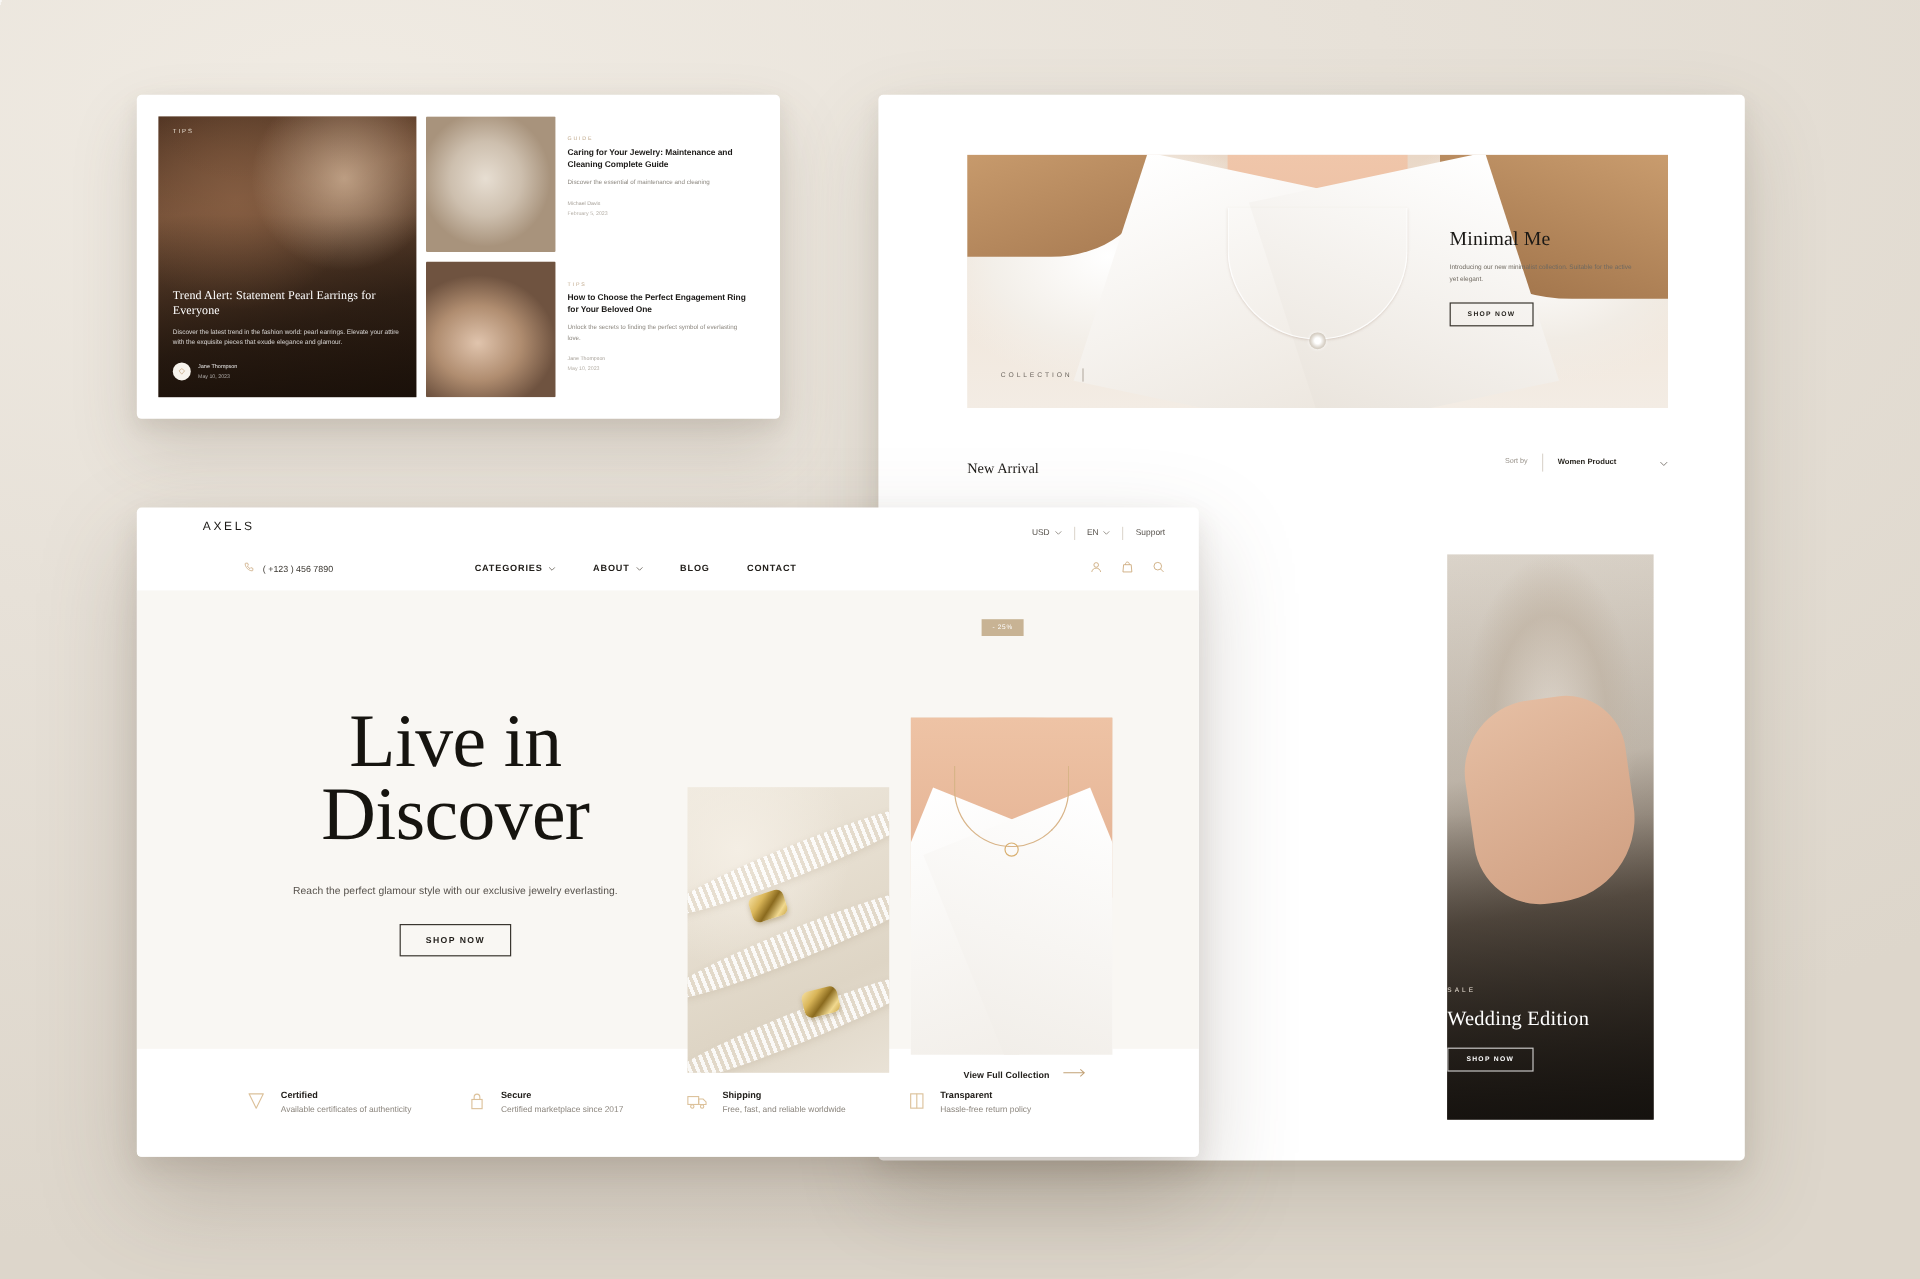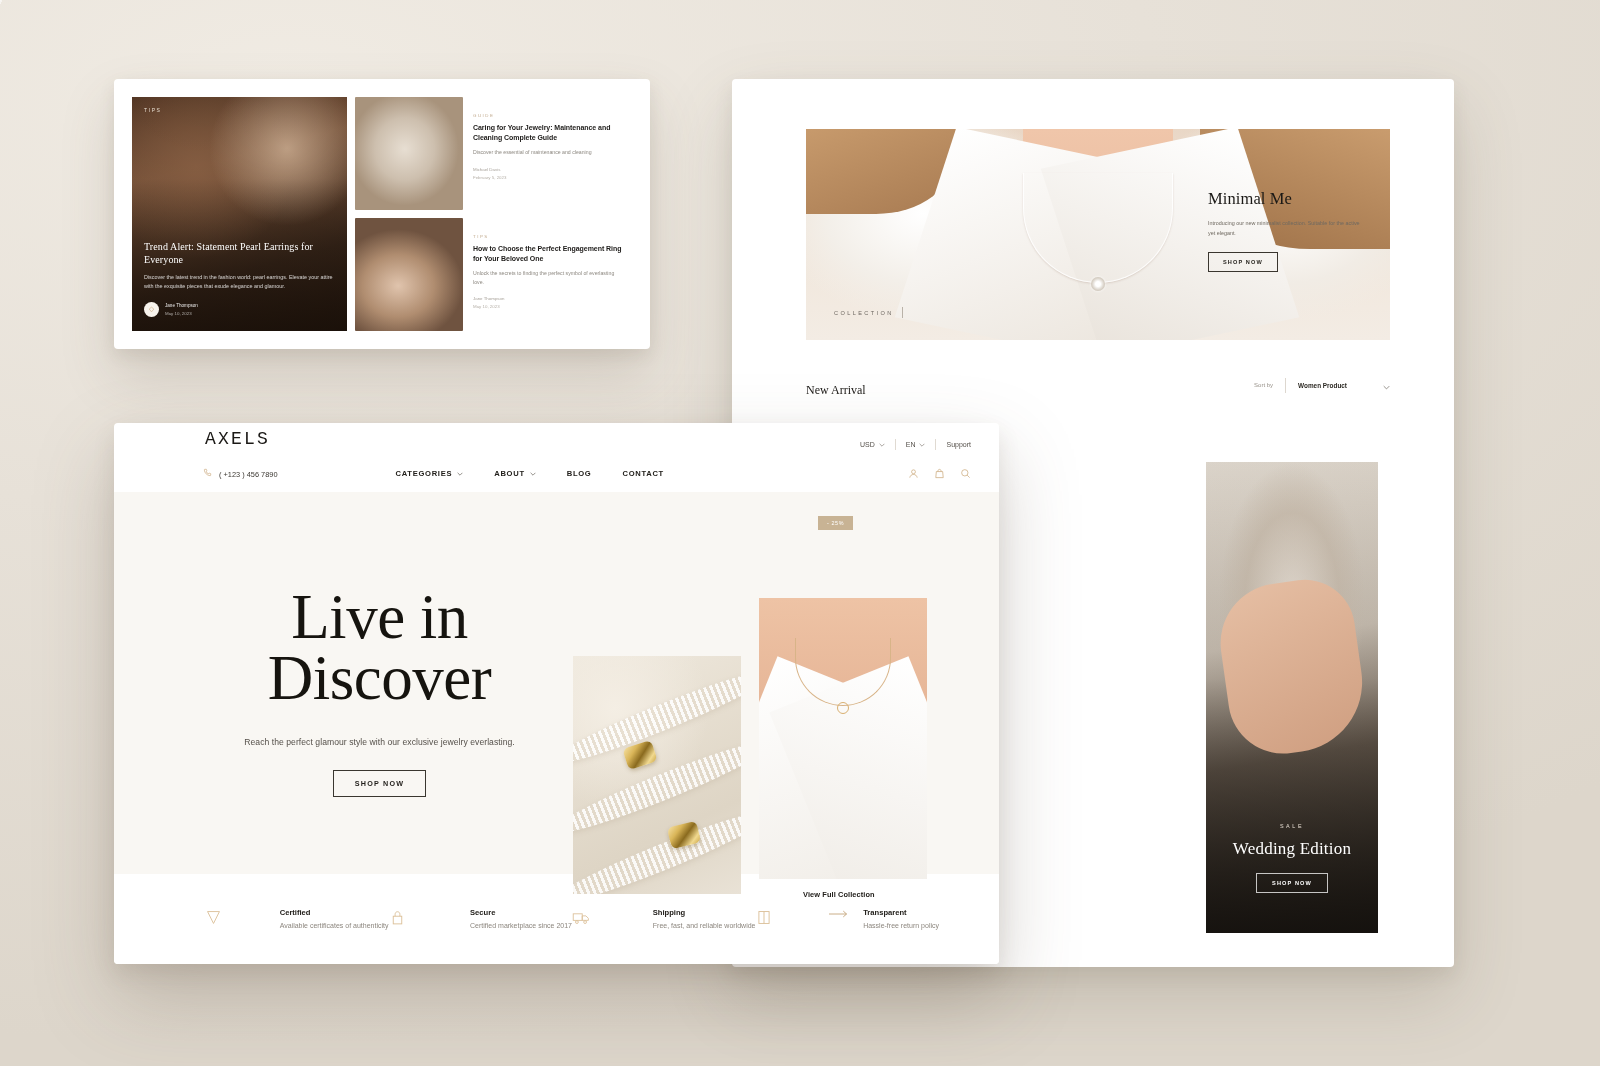--- a/index.html
+++ b/index.html
@@ -147,36 +147,36 @@
   #pagination .pg{ font-size:7px; color:#b4aea5; }
   #pagination .pg.cur{ color:#4c4740; font-size:8px; }
 
   #wedding-card{ position:absolute; right:76px; top:383px; width:172px; height:471px; overflow:hidden;
     background:
       linear-gradient(180deg, rgba(60,52,44,.05) 0%, rgba(30,26,22,.10) 46%, rgba(18,15,12,.88) 100%),
       radial-gradient(50% 35% at 50% 30%, #ece4da 0%, #cfc3b4 55%, rgba(207,195,180,0) 85%),
       linear-gradient(170deg,#e3dcd2 0%,#cdc3b6 38%,#6f6255 62%,#2c261f 100%); }
   #wedding-hands{ position:absolute; left:18px; top:120px; width:136px; height:170px;
     background:linear-gradient(160deg,#e6bfa4,#cf9e80); border-radius:60px 50px 70px 55px; transform:rotate(-8deg); }
-  #wedding-copy{ position:absolute; left:0; right:0; bottom:40px; text-align:center; z-index:4; }
+  #wedding-copy{ position:absolute; left:0; right:0; bottom:40px; text-align:left; z-index:4; }
   #wedding-copy .eyebrow{ font-size:5.4px; letter-spacing:2.6px; color:#e6ddd2; }
   #wedding-copy h3{ margin-top:10px; font-family:"Liberation Serif", serif; font-weight:400;
     font-size:17px; color:#fff; letter-spacing:.2px; }
   #wedding-copy .btn{ margin-top:14px; display:inline-block; border:1px solid rgba(255,255,255,.75);
     padding:6px 15px; font-size:5.6px; letter-spacing:1.1px; font-weight:700; color:#fff; }
 
   
   #main-window{
     left:114px; top:423px; width:885px; height:541px;
     box-shadow:0 34px 80px rgba(92,78,60,.26), 0 10px 22px rgba(92,78,60,.12);
     display:flex; flex-direction:column;
   }
   #topbar{ height:32px; display:flex; align-items:center; padding:0 28px 0 0; }
-  #brand{ font-family:Liberation Mono, monospace; font-size:18px; letter-spacing:2.2px;
-    color:#1b1916; margin-left:91px; }
+  #brand{ font-family:Liberation Sans, sans-serif; font-size:10px; letter-spacing:2.2px;
+    color:#1b1916; margin-left:55px; }
   #utility{ margin-left:auto; display:flex; align-items:center; gap:10px; padding-top:10px;}
   #utility .u{ font-size:7px; color:#55504a; display:flex; align-items:center; gap:4px; }
   #utility .sep{ width:1px; height:11px; background:#e0dad2; }
   #navbar{ height:37px; display:flex; align-items:center; padding:0 28px 0 89px; }
   #phone{ display:flex; align-items:flex-end; gap:7px; font-size:7.4px; color:#3c3832; }
   #mainnav{ margin-left:118px; display:flex; align-items:center; gap:31px; }
   #mainnav .item{ font-size:7.6px; font-weight:700; letter-spacing:.7px; color:#23201c;
     display:flex; align-items:center; gap:5px; }
   #nav-icons{ margin-left:auto; display:flex; align-items:center; gap:15px; }
 
@@ -205,25 +205,25 @@
   #nk-skin{ position:absolute; left:0; right:0; top:0; height:150px;
     background:linear-gradient(180deg,#eec3a5,#e3b091); }
   #nk-dress-l{ position:absolute; left:-30px; top:78px; width:150px; height:230px;
     background:linear-gradient(140deg,#ffffff,#f0ece6); transform:rotate(22deg); }
   #nk-dress-r{ position:absolute; right:-30px; top:78px; width:150px; height:230px;
     background:linear-gradient(220deg,#ffffff,#efebe5); transform:rotate(-22deg); }
   #nk-chain{ position:absolute; left:50%; top:40px; width:96px; height:68px; margin-left:-48px;
     border:1px solid #d8b488; border-top:none; border-radius:0 0 50px 50px; }
   #nk-ring{ position:absolute; left:50%; top:104px; margin-left:-6px; width:12px; height:12px;
     border-radius:50%; border:1.6px solid #d9b071; }
-  #view-collection{ position:absolute; left:249px; top:398px; display:flex; align-items:center; gap:11px;flex-direction:column; }
+  #view-collection{ position:absolute; left:249px; top:398px; display:flex; align-items:center; gap:11px; }
   #view-collection span{ font-size:7.4px; font-weight:700; color:#23201c; letter-spacing:.1px; }
 
   #features{ height:90px; background:#fff; display:flex; align-items:center; padding:0 60px 0 91px; }
-  .feature{ flex:1; display:flex; align-items:flex-start; gap:0;justify-content:space-between; }
+  .feature{ flex:1; display:flex; align-items:flex-start; gap:12px; }
   .feature .ft{ font-size:7.6px; font-weight:700; color:#23201c; }
   .feature .fd{ margin-top:5px; font-size:7px; color:#8c867e; }
   .f-icon{ flex:none; margin-top:1px; }
 </style>
 </head>
 <body>
 
 <div id="bg-texture"></div>
 
 <div class="win" id="blog-window">

